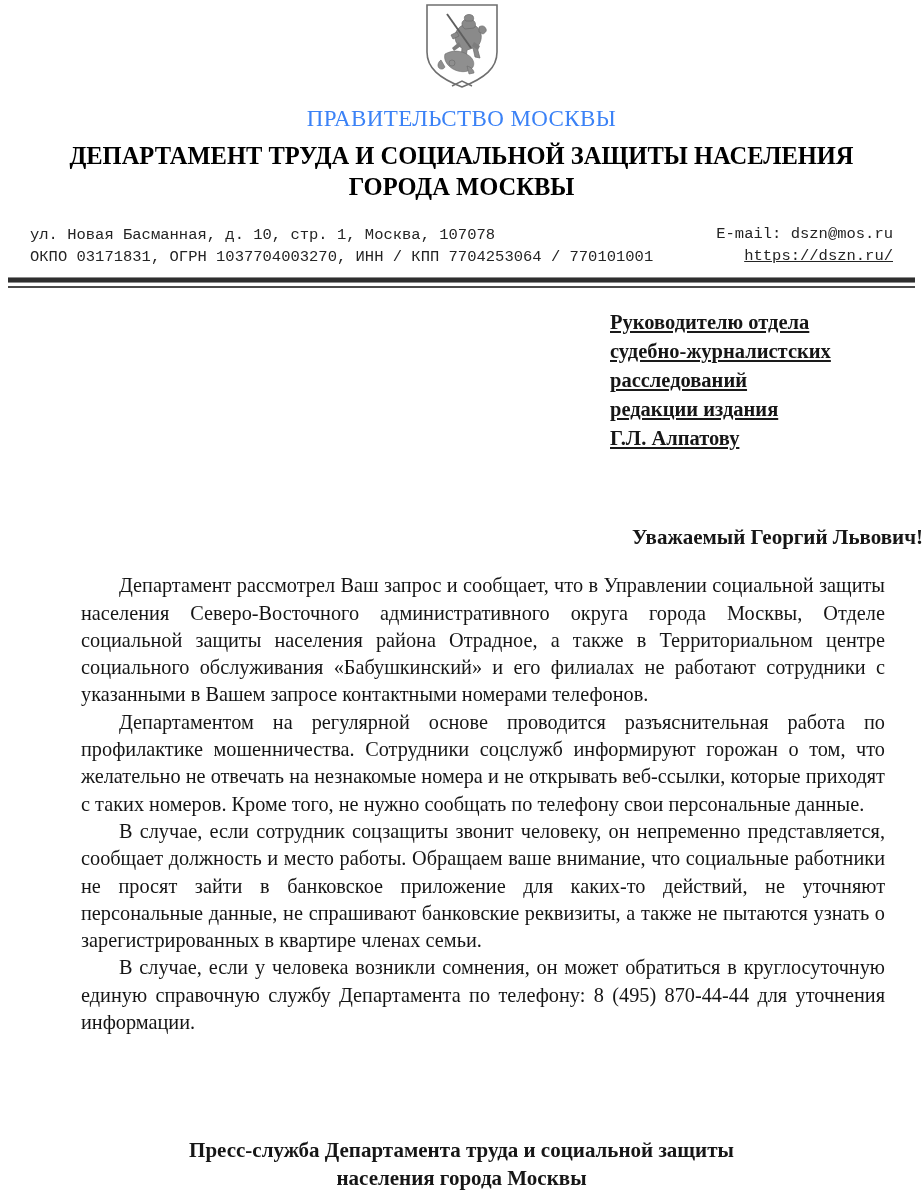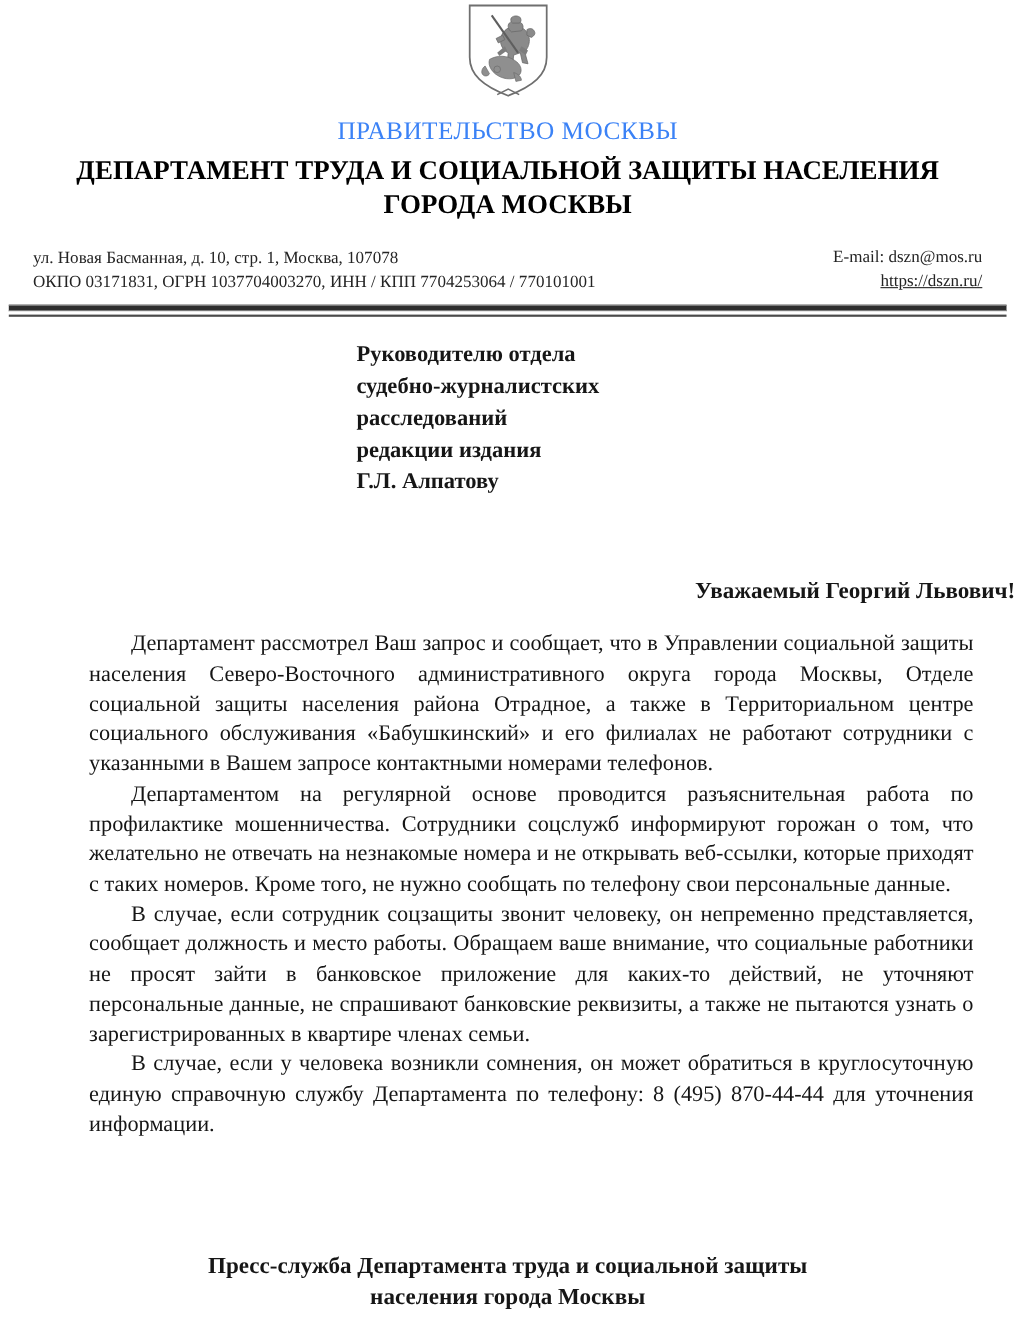--- a/index.html
+++ b/index.html
@@ -49,20 +49,21 @@
     color: #000000;
   }
 
   
   .requisites {
     margin-top: 20px;
     padding: 0 30px 0 30px;
     display: flex;
     align-items: flex-end;
     justify-content: space-between;
+    font-family: Liberation Mono, monospace;
   }
   .req-left {
     font-size: 15.5px;
     line-height: 1.42;
     color: #242424;
     white-space: nowrap;
   }
   .req-right {
     font-size: 15.5px;
     line-height: 1.42;
@@ -91,22 +92,24 @@
     background: #ffffff;
   }
   .divider .rule-thin {
     height: 2px;
     background: #4a4a4a;
   }
 
   
   .addressee {
     margin-top: 20px;
+    padding-right: 38px;
     display: flex;
-    justify-content: center;
+    justify-content: flex-end;
+    text-decoration: underline;
   }
   .addressee-inner {
     font-weight: bold;
     font-size: 20.5px;
     line-height: 1.42;
     text-align: left;
     width: 275px;
     color: #161616;
   }
 

